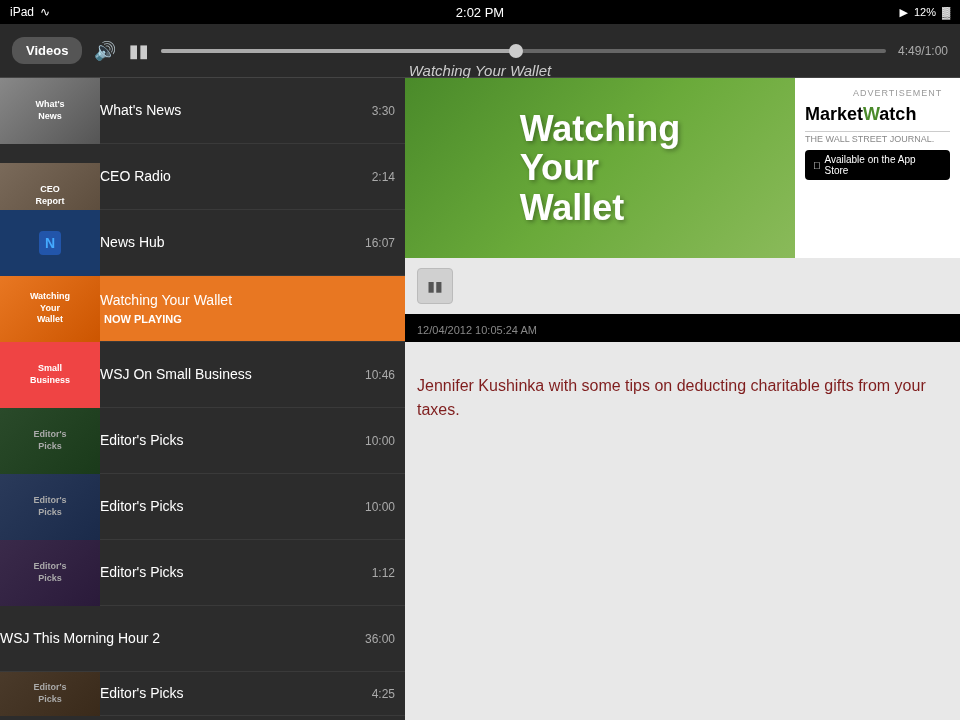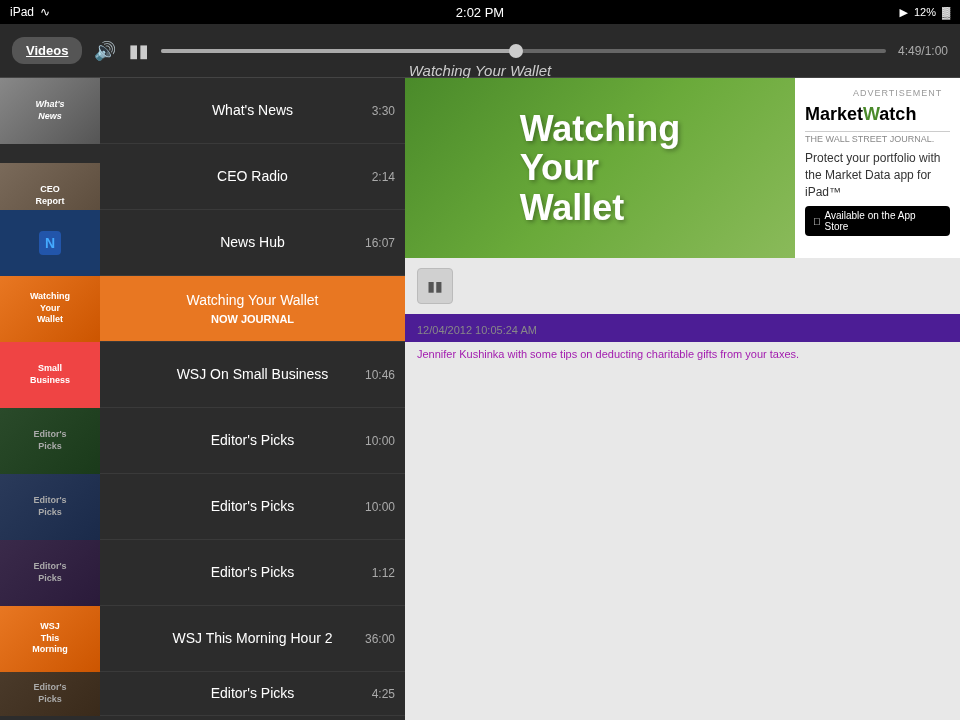--- a/index.html
+++ b/index.html
@@ -38,21 +38,20 @@
     }
     .videos-btn {
       background: #555;
       color: #fff;
       border: none;
       border-radius: 12px;
       padding: 6px 14px;
       font-size: 13px;
       font-weight: 600;
       cursor: pointer;
-      text-decoration: underline;
     }
     .player-title {
       position: absolute;
       left: 50%;
       transform: translateX(-50%);
       color: #ccc;
       font-size: 15px;
       font-style: italic;
       font-weight: 500;
       top: 38px;
@@ -134,21 +133,20 @@
       justify-content: center;
       overflow: hidden;
       font-size: 10px;
       font-weight: 700;
       color: #fff;
       text-align: center;
     }
     .thumb-whats-news {
       background: linear-gradient(135deg, #888 0%, #555 100%);
       font-size: 9px;
-      font-style: italic;
     }
     .thumb-ceo {
       background: linear-gradient(135deg, #7a6a5a 0%, #5a4a3a 100%);
       font-size: 9px;
       margin-top: 39px;
     }
     .thumb-newshub {
       background: #1a3a6a;
     }
     .thumb-watching {
@@ -175,25 +173,24 @@
     .thumb-wsjmorning {
       background: linear-gradient(135deg, #e87722 0%, #cc5500 100%);
       font-size: 9px;
     }
     .thumb-editors4 {
       background: linear-gradient(135deg, #4a3a2a 0%, #3a2a1a 100%);
       font-size: 9px;
     }
     .sidebar-info {
       flex: 1;
-      padding: 0 20px;
+      padding: 0 0;
       display: flex;
       flex-direction: column;
       justify-content: center;
-      align-items: center;
     }
     .sidebar-title {
       color: #fff;
       font-size: 14px;
       font-weight: 400;
       line-height: 1.3;
     }
     .sidebar-item.active .sidebar-title {
       color: #fff;
     }
@@ -310,32 +307,33 @@
       display: flex;
       align-items: center;
       justify-content: center;
       cursor: pointer;
       font-size: 14px;
       color: #555;
     }
 
     .video-meta {
       padding: 6px 12px 4px;
-      background: #4c1d95;
+      background: #000000;
     }
     .video-date {
       font-size: 11px;
       color: #888;
     }
     .video-desc {
-      font-size: 11px;
-      color: #a21caf;
+      font-size: 16px;
+      color: #7f1d1d;
       line-height: 1.5;
       padding: 4px 12px 16px;
       background: #e8e8e8;
+      margin-top: 28px;
     }
   </style>
 </head>
 <body>
 
 <div id="status-bar">
   <div class="status-left">
     <span>iPad</span>
     <span>∿</span>
   </div>
@@ -396,21 +394,21 @@
       </div>
       <span class="sidebar-duration">16:07</span>
     </div>
 
     <div class="sidebar-item active">
       <div class="sidebar-thumb thumb-watching">
         <div style="text-align:center; line-height:1.3; font-size:9px; font-weight:700; color:#fff;">Watching<br>Your<br>Wallet</div>
       </div>
       <div class="sidebar-info">
         <span class="sidebar-title">Watching Your Wallet</span>
-        <span class="sidebar-badge">NOW JOURNAL</span>
+        <span class="sidebar-badge">NOW PLAYING</span>
       </div>
     </div>
 
     <div class="sidebar-item">
       <div class="sidebar-thumb thumb-smallbiz">
         <div style="text-align:center; line-height:1.3; font-size:9px; font-weight:700; color:#fff; padding:4px;">Small<br>Business</div>
       </div>
       <div class="sidebar-info">
         <span class="sidebar-title">WSJ On Small Business</span>
       </div>
@@ -441,23 +439,20 @@
       <div class="sidebar-thumb thumb-editors3">
         <div style="text-align:center; line-height:1.3; font-size:9px; font-weight:700; color:#aaa;">Editor's<br>Picks</div>
       </div>
       <div class="sidebar-info">
         <span class="sidebar-title">Editor's Picks</span>
       </div>
       <span class="sidebar-duration">1:12</span>
     </div>
 
     <div class="sidebar-item">
-      <div class="sidebar-thumb thumb-wsjmorning">
-        <div style="text-align:center; line-height:1.3; font-size:9px; font-weight:700; color:#fff;">WSJ<br>This<br>Morning</div>
-      </div>
       <div class="sidebar-info">
         <span class="sidebar-title">WSJ This Morning Hour 2</span>
       </div>
       <span class="sidebar-duration">36:00</span>
     </div>
 
     <div class="sidebar-item" style="height:44px;">
       <div class="sidebar-thumb thumb-editors4" style="height:44px;">
         <div style="text-align:center; line-height:1.3; font-size:9px; font-weight:700; color:#aaa;">Editor's<br>Picks</div>
       </div>
@@ -475,21 +470,20 @@
         <div class="video-preview-text" style="white-space:pre-line;">Watching
 Your
 Wallet</div>
       </div>
       <div class="ad-panel">
         <span class="ad-label">ADVERTISEMENT</span>
         <div>
           <span style="font-size:18px; font-weight:900; color:#000;">Market<span class="mw-accent">W</span>atch</span>
         </div>
         <div style="font-size:9px; color:#888; border-top:1px solid #ccc; padding-top:2px;">THE WALL STREET JOURNAL.</div>
-        <div class="ad-text">Protect your portfolio with the Market Data app for iPad™</div>
         <div class="app-store-btn">
           <span></span>
           <span>Available on the App Store</span>
         </div>
       </div>
     </div>
 
     <div class="video-controls-row">
       <div class="pause-btn-main">▮▮</div>
     </div>

